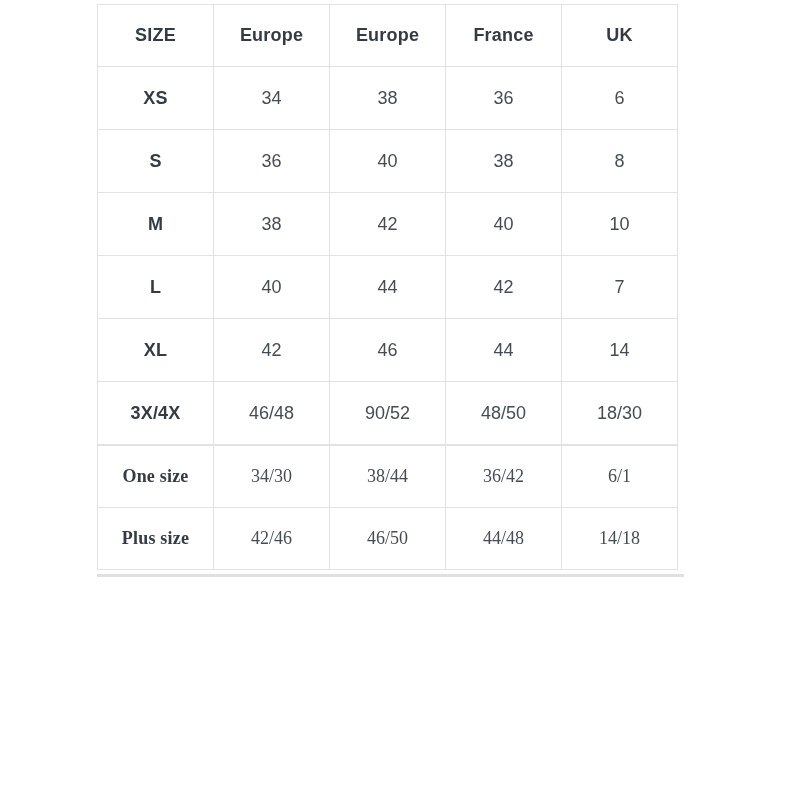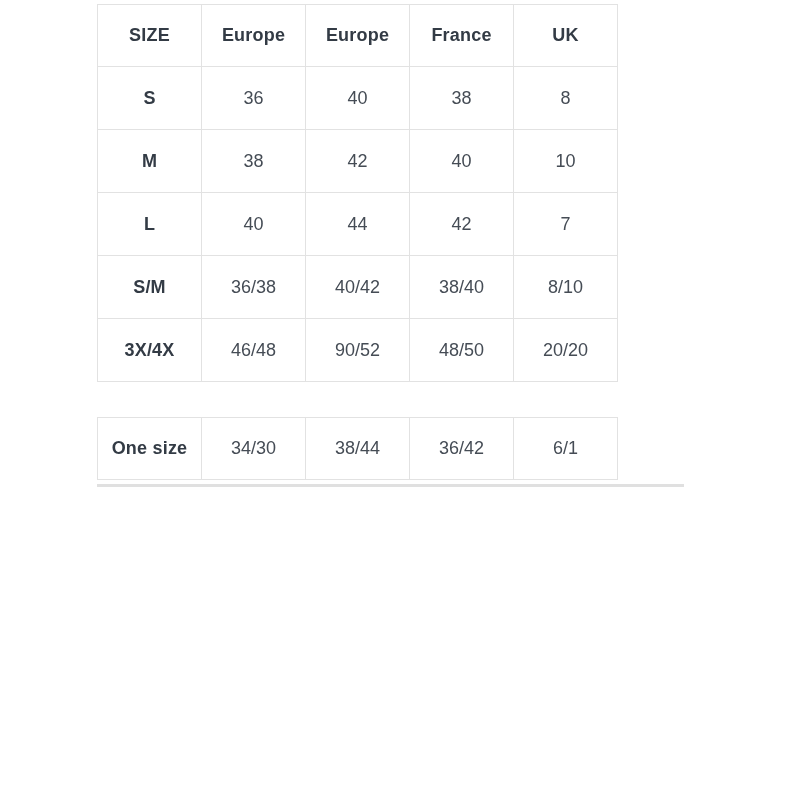--- a/index.html
+++ b/index.html
@@ -15,21 +15,21 @@
     width:800px;height:800px;overflow:hidden;
     background:var(--c-bg);
     font-family:"Liberation Sans",sans-serif;
   }
   .page{
     padding:4px 0 0 97px;
   }
   table{
     border-collapse:collapse;
     table-layout:fixed;
-    width:521px;
+    width:581px;
   }
   col{width:20%;}
   th,td{
     border:1px solid var(--c-border);
     text-align:center;
     vertical-align:middle;
     font-size:18px;
     padding:0;
     overflow:hidden;
     white-space:nowrap;
@@ -38,21 +38,21 @@
     font-weight:700;
     color:var(--c-head);
     letter-spacing:0.2px;
   }
   td{
     font-weight:400;
     color:var(--c-value);
   }
   table.size-table tr{height:63px;}
   table.size-table thead tr{height:62px;}
-  table.special-table{margin-top:35px;}
+  table.special-table{font-family:Liberation Serif, serif;}
   table.special-table tr{height:62px;}
   .next-element-bar{
     width:587px;height:3px;
     background:var(--c-bar);
     margin-top:4px;
   }
 </style>
 </head>
 <body>
 
@@ -70,20 +70,27 @@
       <tr>
           <th>SIZE</th>
           <th>Europe</th>
           <th>Europe</th>
           <th>France</th>
           <th>UK</th>
         </tr>
     </thead>
     <tbody>
         <tr>
+          <th>XS</th>
+          <td>34</td>
+          <td>38</td>
+          <td>36</td>
+          <td>6</td>
+        </tr>
+        <tr>
           <th>S</th>
           <td>36</td>
           <td>40</td>
           <td>38</td>
           <td>8</td>
         </tr>
         <tr>
           <th>M</th>
           <td>38</td>
           <td>42</td>
@@ -91,50 +98,57 @@
           <td>10</td>
         </tr>
         <tr>
           <th>L</th>
           <td>40</td>
           <td>44</td>
           <td>42</td>
           <td>7</td>
         </tr>
         <tr>
-          <th>S/M</th>
-          <td>36/38</td>
-          <td>40/42</td>
-          <td>38/40</td>
-          <td>8/10</td>
+          <th>XL</th>
+          <td>42</td>
+          <td>46</td>
+          <td>44</td>
+          <td>14</td>
         </tr>
         <tr>
           <th>3X/4X</th>
           <td>46/48</td>
           <td>90/52</td>
           <td>48/50</td>
-          <td>20/20</td>
+          <td>18/30</td>
         </tr>
       </tbody>
   </table>
 
   <table class="special-table">
     <colgroup>
         <col>
         <col>
         <col>
         <col>
         <col>
       </colgroup>
     <tbody>
         <tr>
           <th>One size</th>
           <td>34/30</td>
           <td>38/44</td>
           <td>36/42</td>
           <td>6/1</td>
         </tr>
+        <tr>
+          <th>Plus size</th>
+          <td>42/46</td>
+          <td>46/50</td>
+          <td>44/48</td>
+          <td>14/18</td>
+        </tr>
       </tbody>
   </table>
 
   <div class="next-element-bar"></div>
 
 </div>
 
 </body></html>

